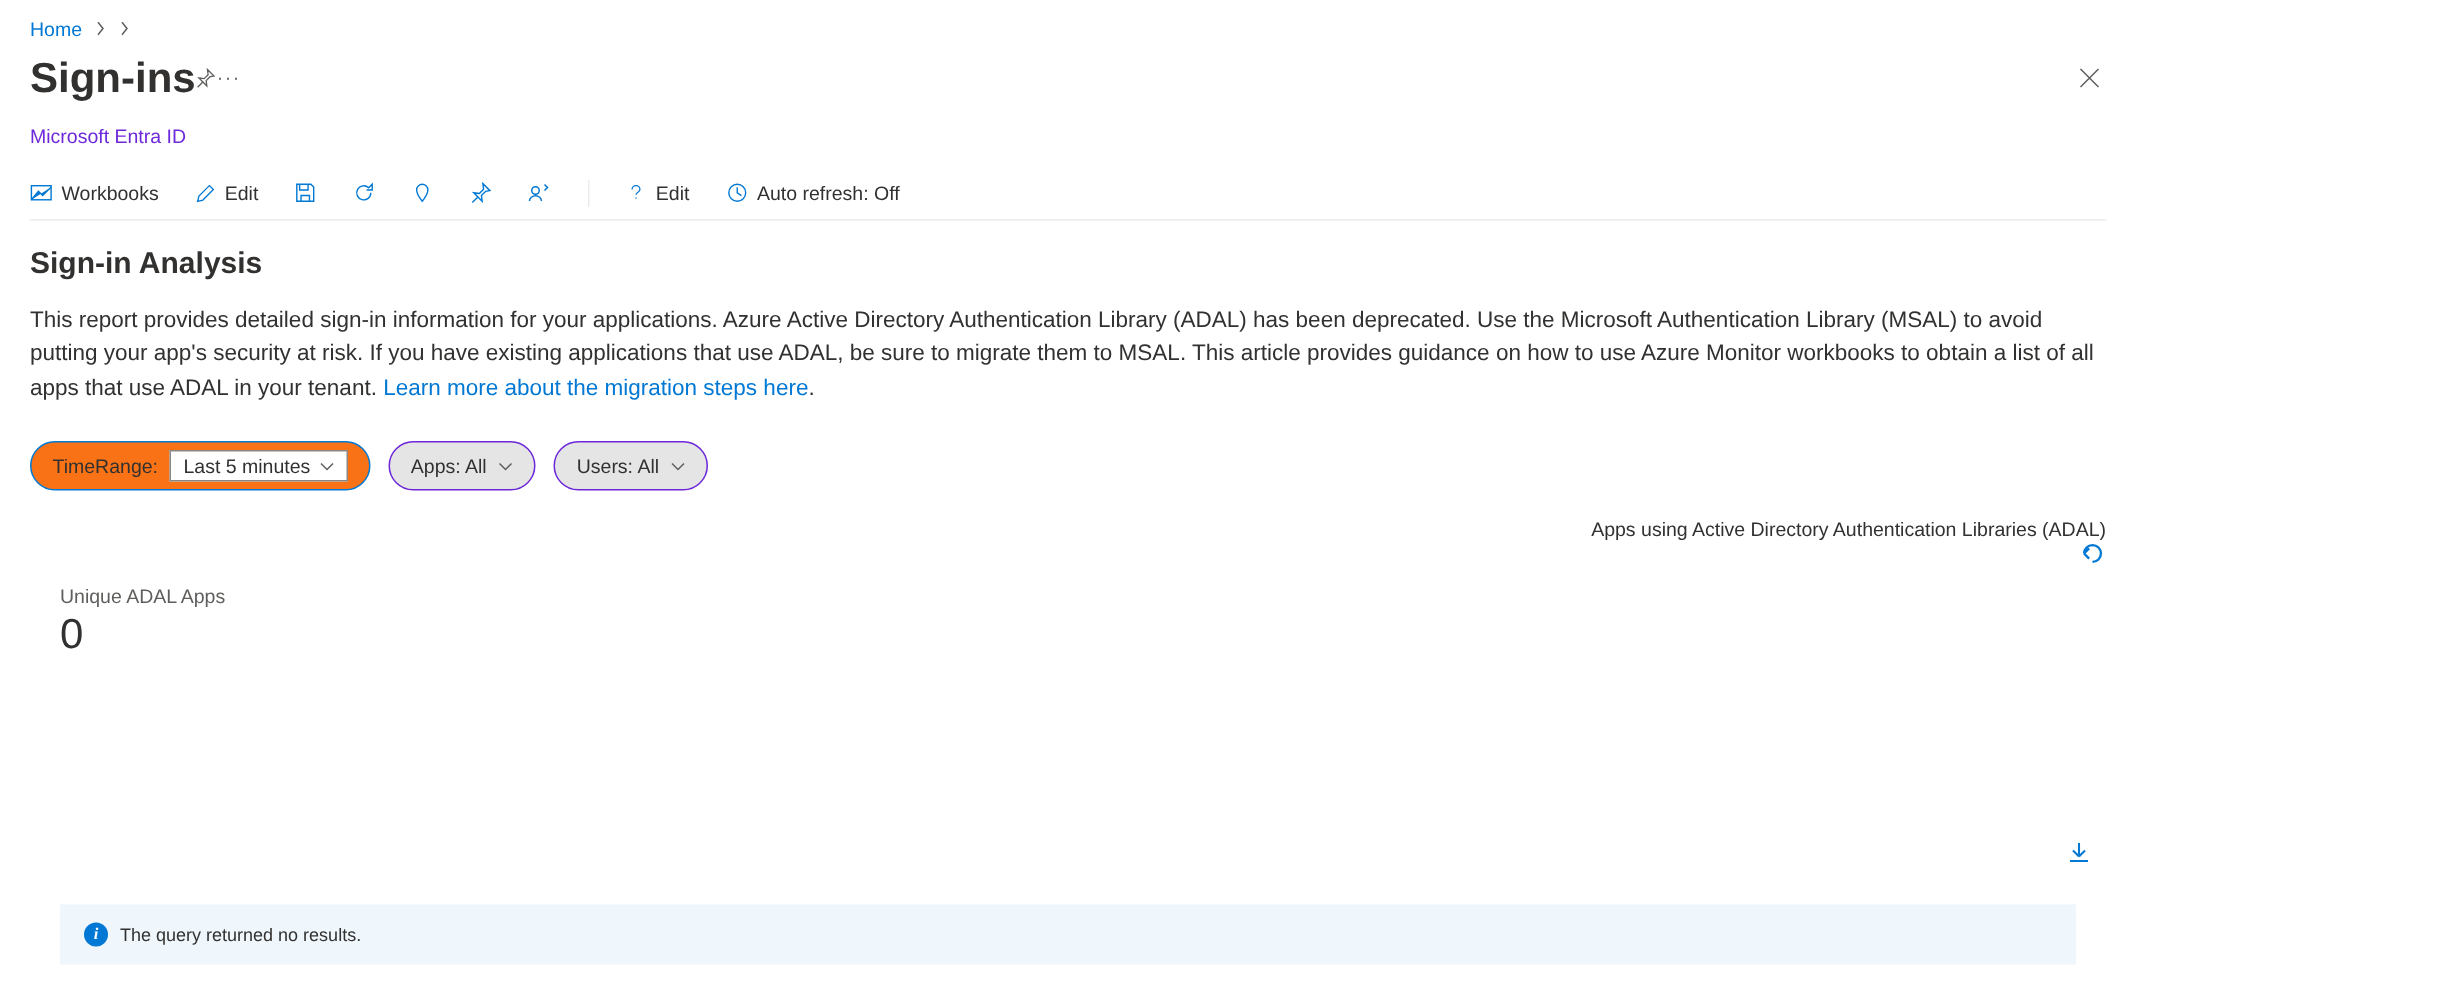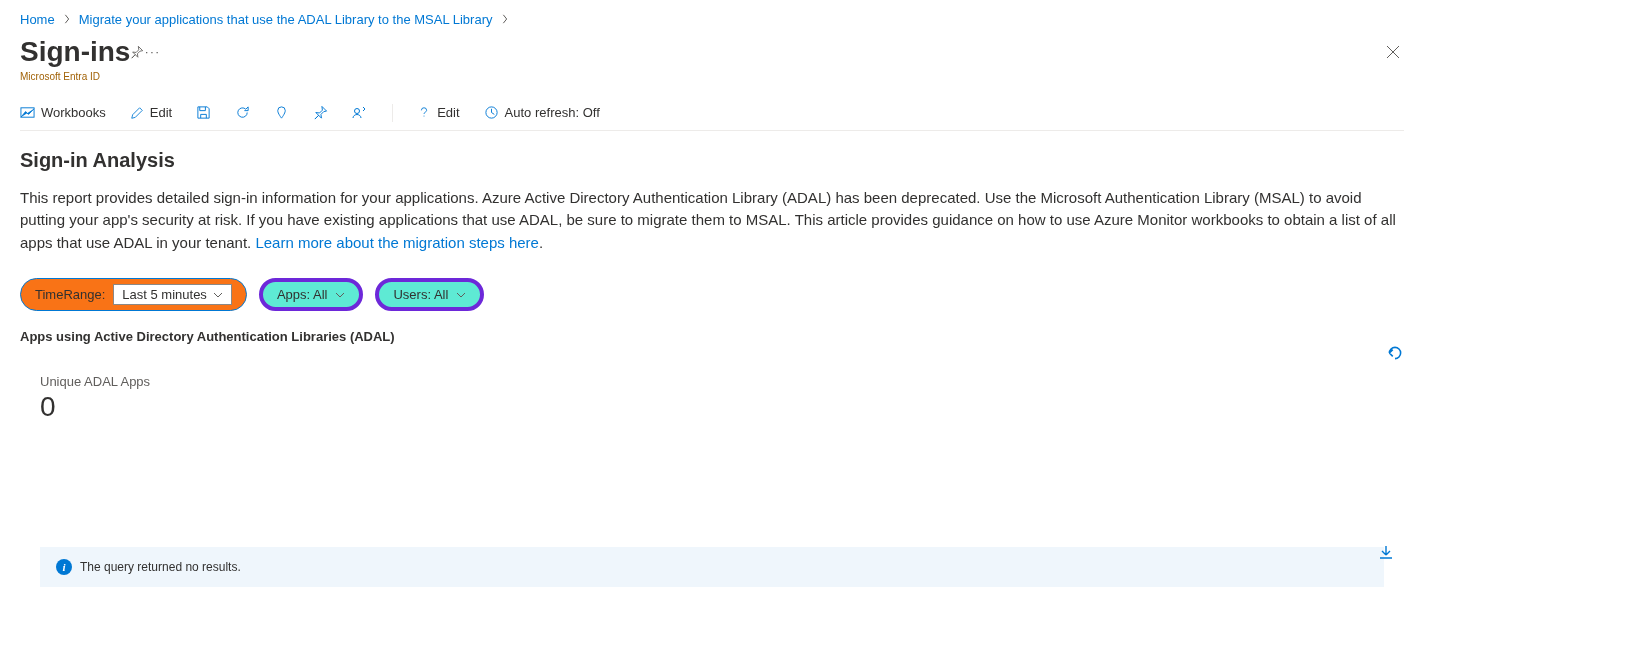--- a/index.html
+++ b/index.html
@@ -15,45 +15,45 @@
 
   
   .breadcrumb { display:flex; align-items:center; gap:8px; font-size:13px; padding:4px 0 8px 0; }
   .breadcrumb a { color:#0078d4; text-decoration:none; }
   .crumb-sep { color:#605e5c; }
 
   
   .header-row { display:flex; align-items:flex-start; justify-content:space-between; }
   .header-left { display:flex; align-items:center; }
   .page-title { font-size:28px; font-weight:600; margin:0; line-height:1.2; }
-  .sub-title { font-size:10px; color:#a16207; margin-top:2px; }
+  .sub-title { font-size:13px; color:#6d28d9; margin-top:14px; }
   .pin-icon, .more-icon { color:#605e5c; cursor:pointer; display:inline-flex; }
   .close-btn { cursor:pointer; display:inline-flex; padding:4px; color:#605e5c; margin-top:6px;}
 
   
   .toolbar { display:flex; align-items:center; gap:24px; padding:10px 0 8px 0; border-bottom:1px solid #edebe9; margin-top:12px; }
   .tool-item { display:inline-flex; align-items:center; gap:6px; cursor:pointer; color:#323130; font-size:13px; }
   .tool-item svg, .tool-icon svg { color:#0078d4; }
   .tool-icon { display:inline-flex; cursor:pointer; }
   .tool-divider { width:1px; height:18px; background:#edebe9; }
 
   
   .section-title { font-size:20px; font-weight:600; margin:18px 0 14px 0; }
   .description { font-size:15px; line-height:1.5; color:#323130; }
   .description a { color:#0078d4; text-decoration:none; }
 
   
   .filters { display:flex; gap:12px; margin:24px 0 14px 0; }
-  .pill { display:inline-flex; align-items:center; gap:8px; background:#5eead4; border:4px solid #6d28d9; border-radius:24px; padding:5px 14px; font-size:13px; cursor:pointer; }
+  .pill { display:inline-flex; align-items:center; gap:8px; background:#e5e5e5; border:1px solid #6d28d9; border-radius:24px; padding:5px 14px; font-size:13px; cursor:pointer; }
   .pill.active { border:1px solid #0078d4; background:#f97316; }
   .pill-select { display:inline-flex; align-items:center; gap:6px; background:#fff; border:1px solid #8a8886; padding:2px 8px; font-size:13px; }
 
-  .subsection { font-size:13px; font-weight:700; color:#323130; margin:18px 0 30px 0; }
-
-  .metric-block { padding-left:20px; margin-bottom:24px; position:relative; }
+  .subsection { font-size:13px; font-weight:400; color:#323130; margin:18px 0 30px 0;text-align:right; }
+
+  .metric-block { padding-left:20px; margin-bottom:64px; position:relative; }
   .undo-btn { position:absolute; right:0px; top:-30px; cursor:pointer; color:#0078d4; }
   .download-btn { position:absolute; right:10px; bottom:-140px; cursor:pointer; color:#0078d4;}
 
   .metric-label { font-size:13px; color:#605e5c; }
   .metric-value { font-size:28px; font-weight:400; margin-top:2px; }
 
   .info-bar { display:flex; align-items:center; gap:8px; background:#eff6fc; border:0; padding:12px 16px; margin:20px; font-size:12px; color:#323130; }
   .info-badge { width:16px; height:16px; border-radius:50%; background:#0078d4; display:inline-flex; align-items:center; justify-content:center; color:#fff; font-weight:700; font-size:11px; font-style:italic; font-family:Georgia, serif;}
 
   .right-actions { position:relative; }
@@ -63,21 +63,20 @@
 
 <div class="page">
 
   <div class="breadcrumb">
     <a href="#">Home</a>
     <span class="crumb-sep">
       <svg width="8" height="10" viewBox="0 0 8 12">
           <path d="M2 1l4 5-4 5" stroke="#605e5c" stroke-width="1.2" fill="none"></path>
         </svg>
     </span>
-    <a href="#">Migrate your applications that use the ADAL Library to the MSAL Library</a>
     <span class="crumb-sep">
       <svg width="8" height="10" viewBox="0 0 8 12">
           <path d="M2 1l4 5-4 5" stroke="#605e5c" stroke-width="1.2" fill="none"></path>
         </svg>
     </span>
   </div>
 
   <div class="header-row">
     <div>
       <div class="header-left">

